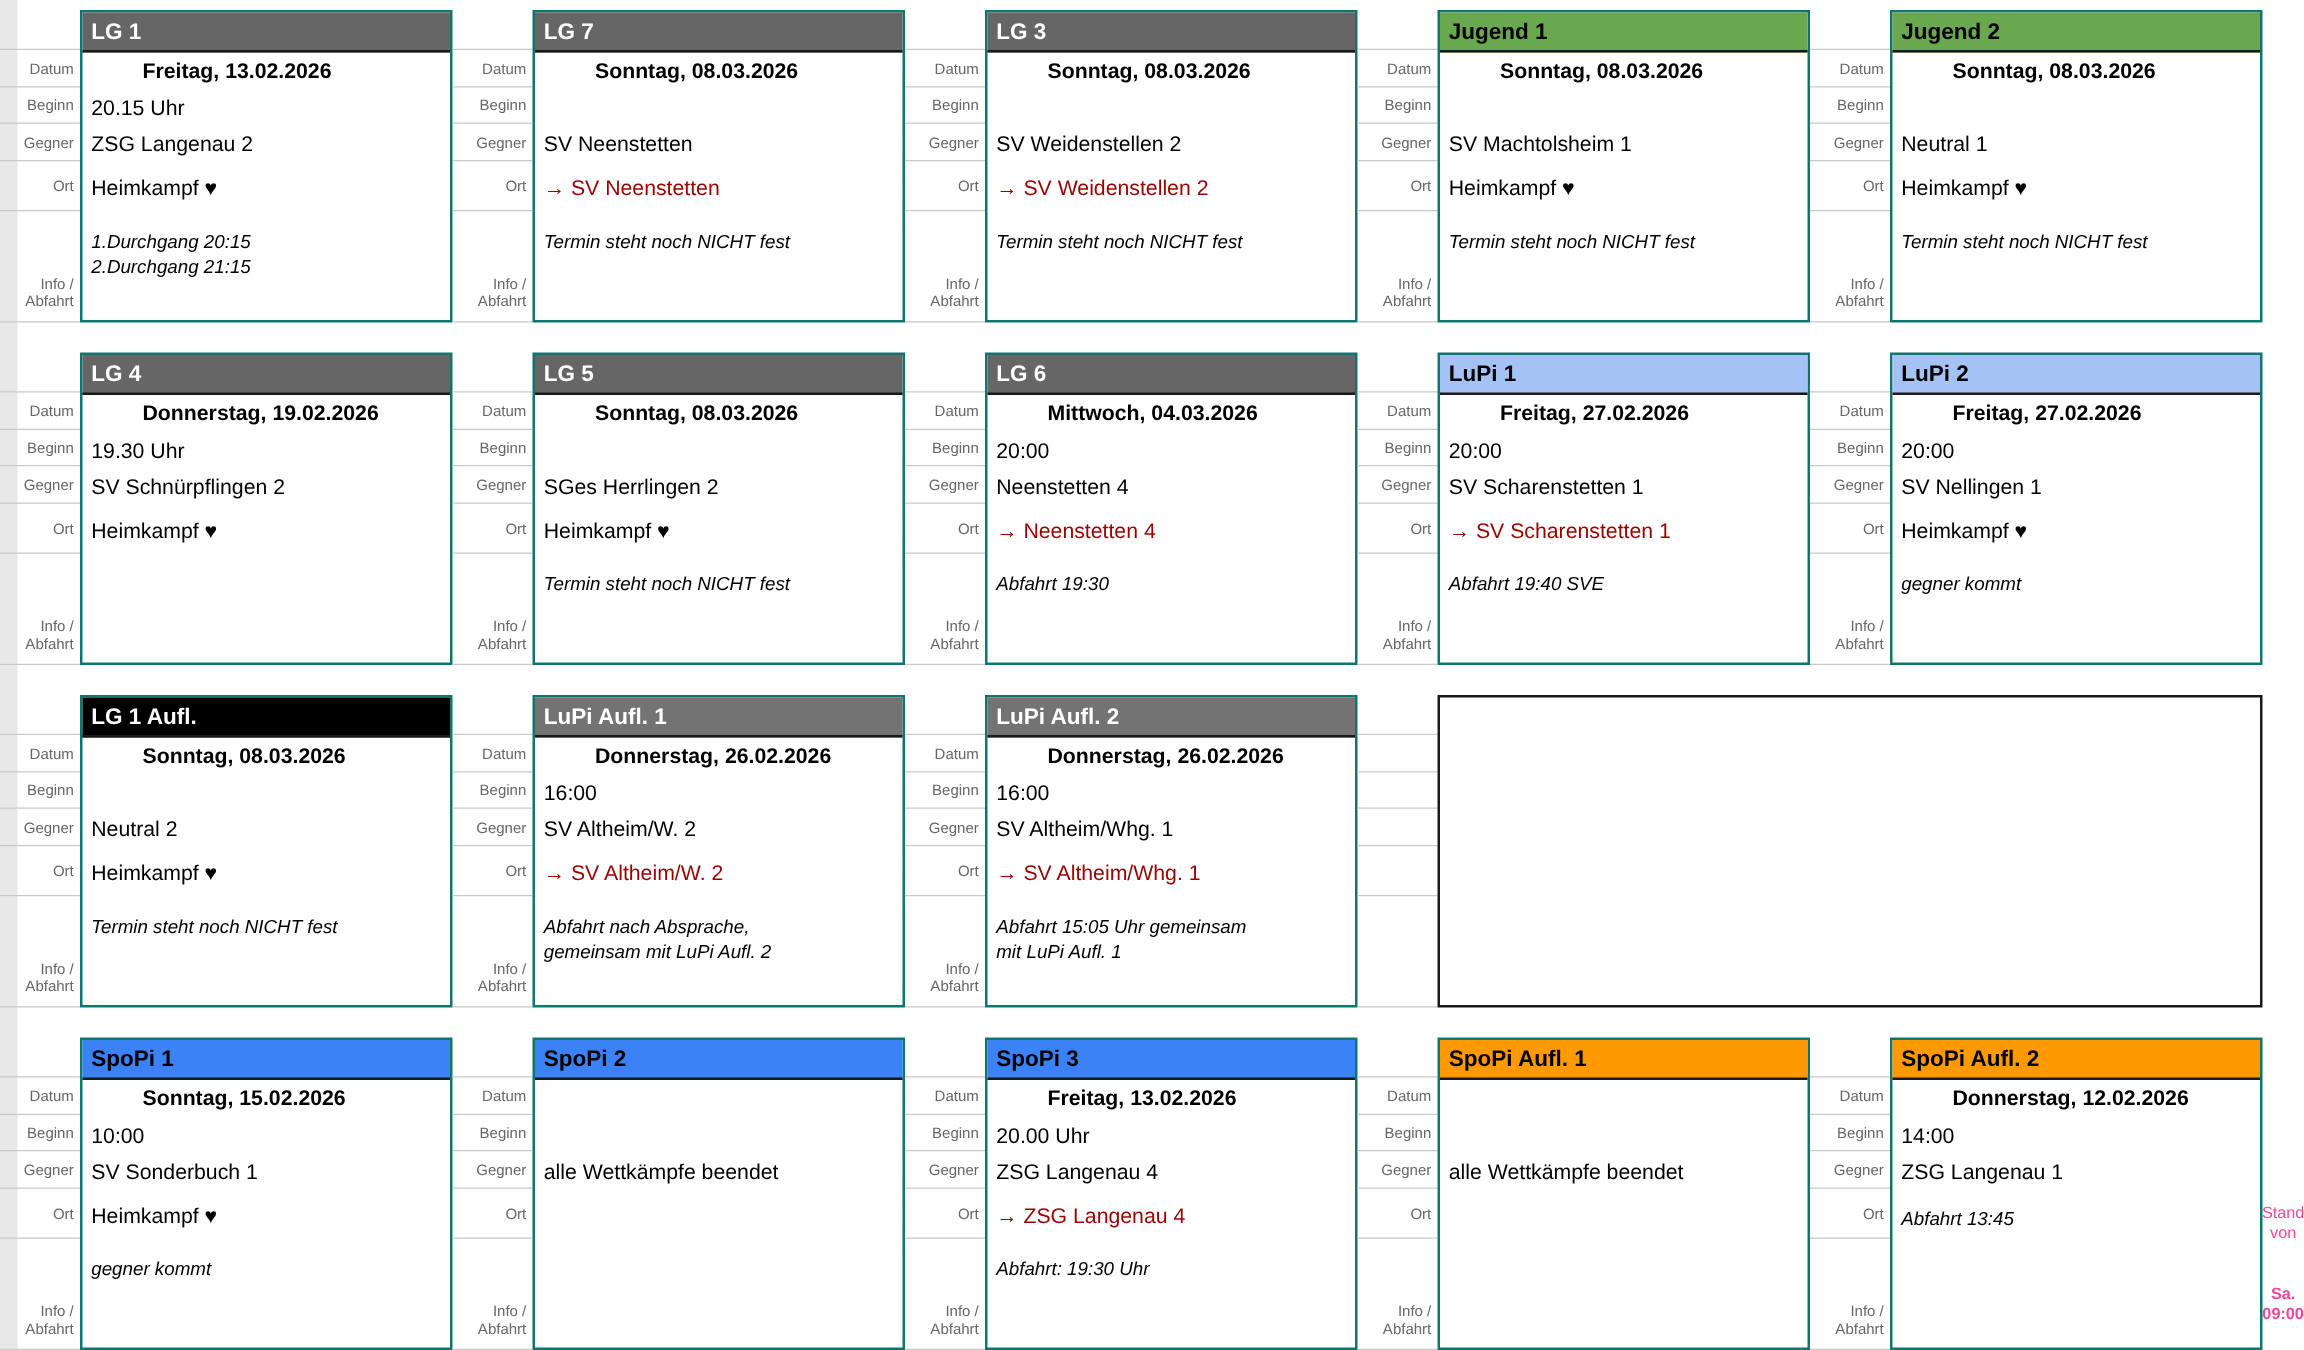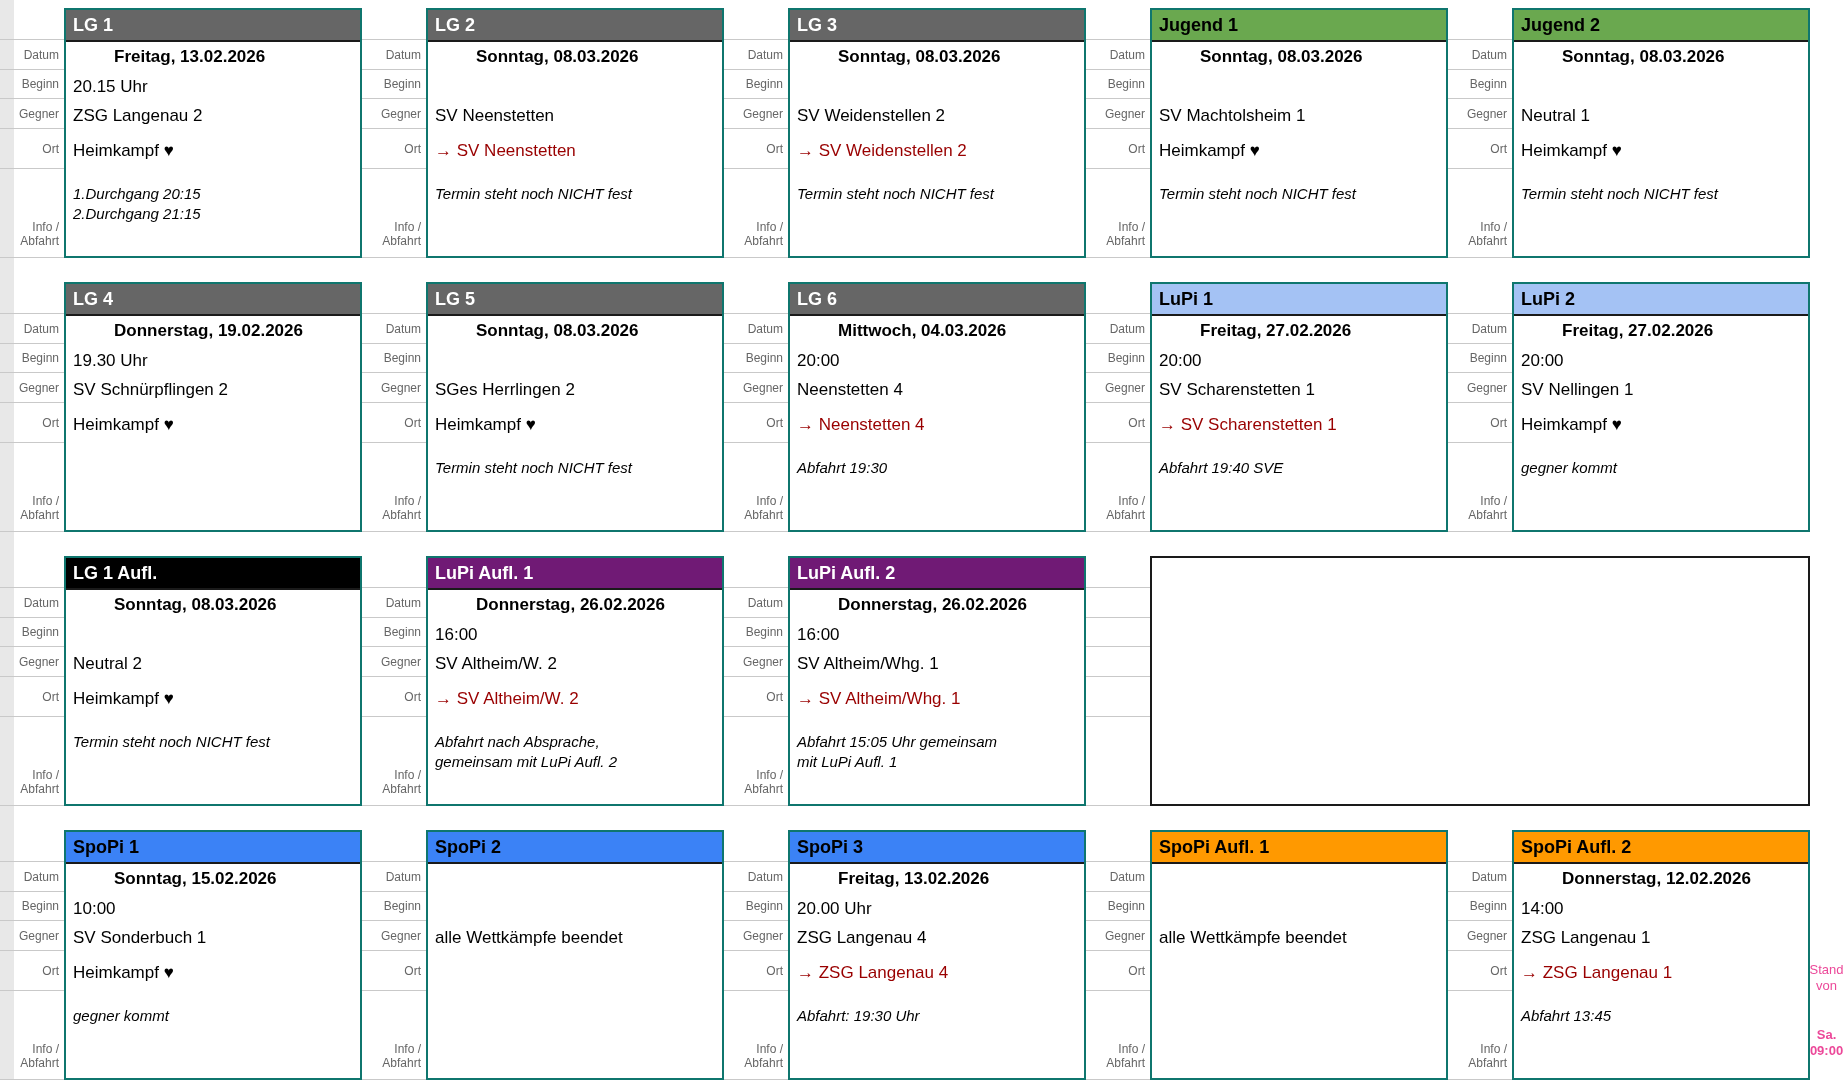--- a/index.html
+++ b/index.html
@@ -26,21 +26,21 @@
 
   
   .card{width:298px;height:250px;box-sizing:border-box;border:2px solid #0f766e;background:#fff;
         display:flex;flex-direction:column;}
   .hdr{height:30px;line-height:30px;font-weight:bold;font-size:18px;padding-left:7px;
        border-bottom:2px solid #1a1a1a;box-sizing:content-box;white-space:nowrap;overflow:hidden;}
   .g-lg{background:#666666;color:#ffffff;}
   .g-jugend{background:#6aa84f;color:#000000;}
   .g-lupi{background:#a4c2f4;color:#000000;}
   .g-lg_aufl{background:#000000;color:#ffffff;}
-  .g-lupi_aufl{background:#701a75;color:#ffffff;}
+  .g-lupi_aufl{background:#737373;color:#ffffff;}
   .g-spopi{background:#3b82f6;color:#000000;}
   .g-spopi_aufl{background:#ff9900;color:#000000;}
 
   .crow{padding-left:7px;font-size:17px;box-sizing:border-box;white-space:nowrap;overflow:visible;}
   .crow.datum{height:30px;line-height:30px;font-weight:bold;margin-left:41px;}
   .crow.beginn{height:29px;line-height:29px;}
   .crow.gegner{height:30px;line-height:30px;}
   .crow.ort{height:40px;line-height:40px;}
   .crow.ort.away{color:#990000;}
   .crow.info{flex:1;padding-top:13px;font-style:italic;font-size:15px;line-height:1.35;white-space:pre-line;}
@@ -86,21 +86,21 @@
   <div class="gutter">
     <div class="gcell spacer"></div>
     <div class="gcell datum">Datum</div>
     <div class="gcell beginn">Beginn</div>
     <div class="gcell gegner">Gegner</div>
     <div class="gcell ort">Ort</div>
     <div class="gcell info">Info /
 Abfahrt</div>
   </div>
   <div class="card">
-    <div class="hdr g-lg">LG 2</div>
+    <div class="hdr g-lg">LG 7</div>
     <div class="crow datum">Sonntag, 08.03.2026</div>
     <div class="crow beginn"></div>
     <div class="crow gegner">SV Neenstetten</div>
     <div class="crow ort away">→ SV Neenstetten</div>
     <div class="crow info">Termin steht noch NICHT fest</div>
   </div>
 </div>
     <div class="unit">
   <div class="gutter">
     <div class="gcell spacer"></div>
@@ -416,21 +416,20 @@
     <div class="gcell gegner">Gegner</div>
     <div class="gcell ort">Ort</div>
     <div class="gcell info">Info /
 Abfahrt</div>
   </div>
   <div class="card">
     <div class="hdr g-spopi_aufl">SpoPi Aufl. 2</div>
     <div class="crow datum">Donnerstag, 12.02.2026</div>
     <div class="crow beginn">14:00</div>
     <div class="crow gegner">ZSG Langenau 1</div>
-    <div class="crow ort away">→ ZSG Langenau 1</div>
     <div class="crow info">Abfahrt 13:45</div>
   </div>
 </div>
     <div class="side-note">
       <div class="note-part">Stand
 von</div>
       <div class="note-part">Sa.
 09:00</div>
     </div>
   </div>

